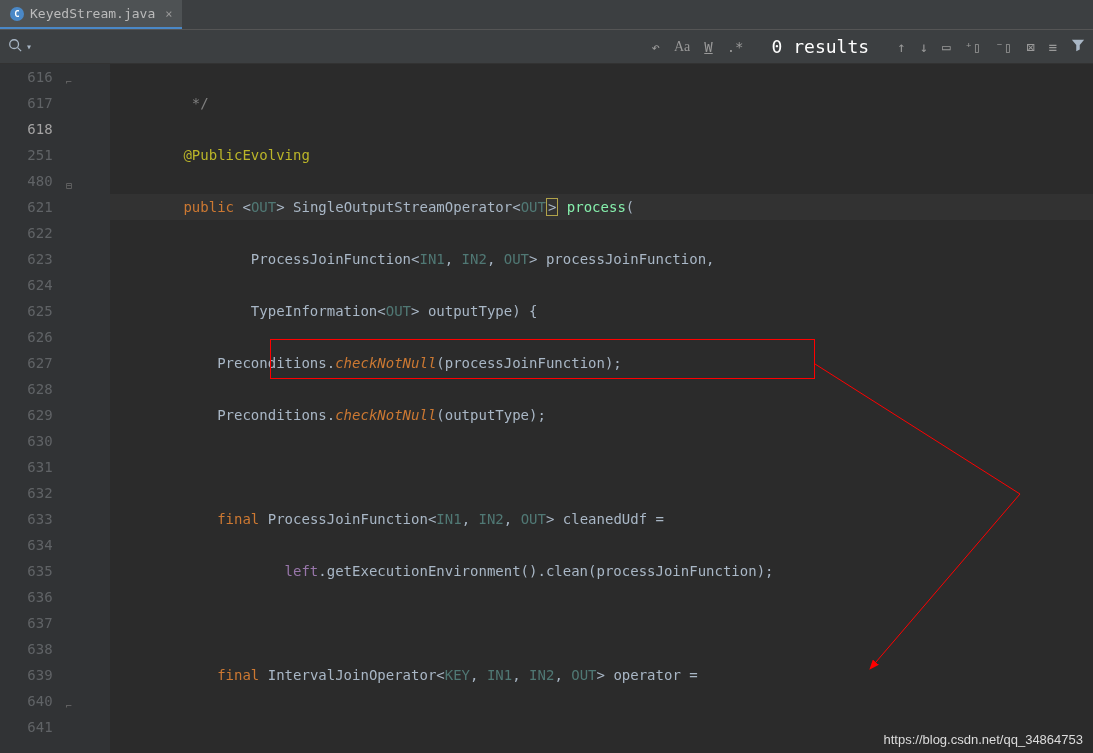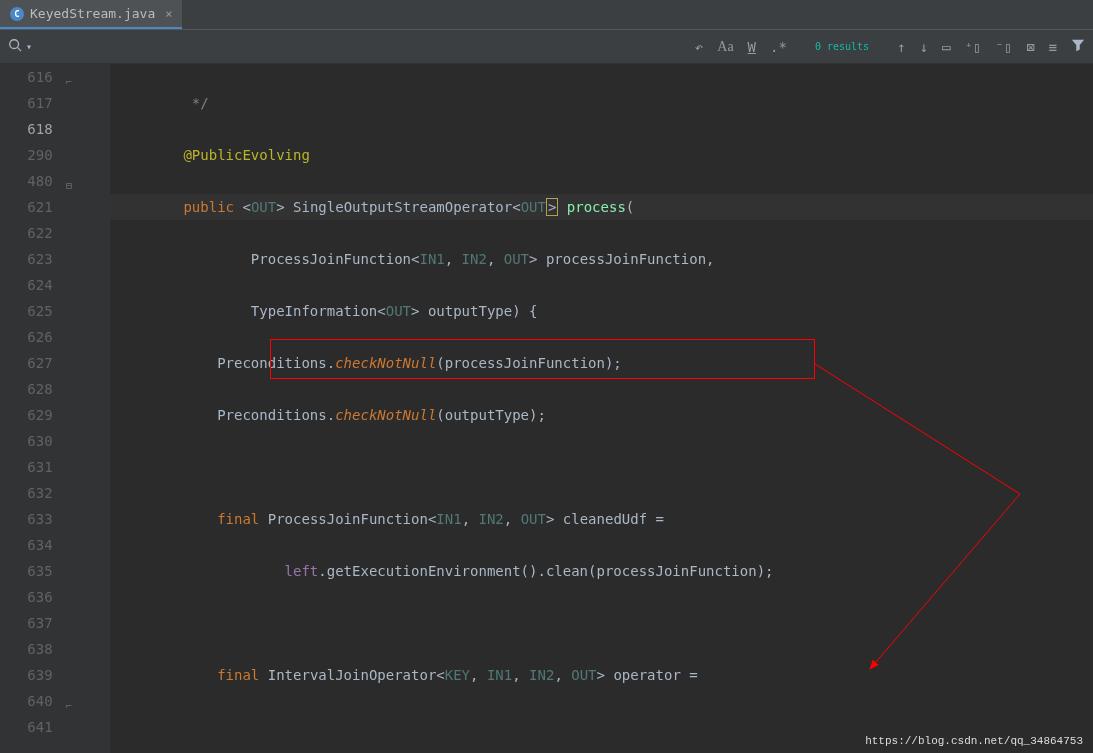--- a/index.html
+++ b/index.html
@@ -50,21 +50,21 @@
     display: flex;
     align-items: center;
     padding: 0 8px;
     border-bottom: 1px solid #323232;
   }
   .search-icon { color: #a9b7c6; font-size: 14px; margin-right: 4px; }
   .dropdown-caret { color: #a9b7c6; font-size: 10px; }
   .toolbar-spacer { flex: 1; }
   .toolbar-group { display: flex; align-items: center; gap: 14px; color: #888; }
   .toolbar-btn { color: #999; font-size: 14px; cursor: pointer; }
-  .results-text { color: #14b8a6; font-size: 10px; margin: 8px 14px; }
+  .results-text { color: #ffffff; font-size: 18px; margin: 8px 14px; }
   .editor {
     display: flex;
     height: calc(100% - 64px);
     position: relative;
   }
   .gutter {
     width: 110px;
     background: #313335;
     text-align: center;
     padding-right: 30px;
@@ -106,22 +106,22 @@
     position: absolute;
     border: 1px solid #ff0000;
     pointer-events: none;
   }
   .cursor-bracket { border: 1px solid #b0a24a; padding: 0 1px; }
   .watermark {
     position: absolute;
     bottom: 6px;
     right: 10px;
     color: #dcdcdc;
-    font-size: 11px;
-    font-family: Liberation Mono, monospace;
+    font-size: 13px;
+    font-family: Liberation Sans, sans-serif;
   }
   svg.annotation-overlay {
     position: absolute;
     top: 0;
     left: 0;
     pointer-events: none;
   }
 </style>
 </head>
 <body>
@@ -162,21 +162,21 @@
         </svg>
     </span>
   </div>
 </div>
 
 <div class="editor">
   <div class="gutter">
     <div class="gutter-line"><span>616</span><span class="fold-mark">⌐</span></div>
     <div class="gutter-line"><span>617</span></div>
     <div class="gutter-line current"><span>618</span></div>
-    <div class="gutter-line"><span>290</span></div>
+    <div class="gutter-line"><span>251</span></div>
     <div class="gutter-line"><span>480</span><span class="fold-mark">⊟</span></div>
     <div class="gutter-line"><span>621</span></div>
     <div class="gutter-line"><span>622</span></div>
     <div class="gutter-line"><span>623</span></div>
     <div class="gutter-line"><span>624</span></div>
     <div class="gutter-line"><span>625</span></div>
     <div class="gutter-line"><span>626</span></div>
     <div class="gutter-line"><span>627</span></div>
     <div class="gutter-line"><span>628</span></div>
     <div class="gutter-line"><span>629</span></div>

